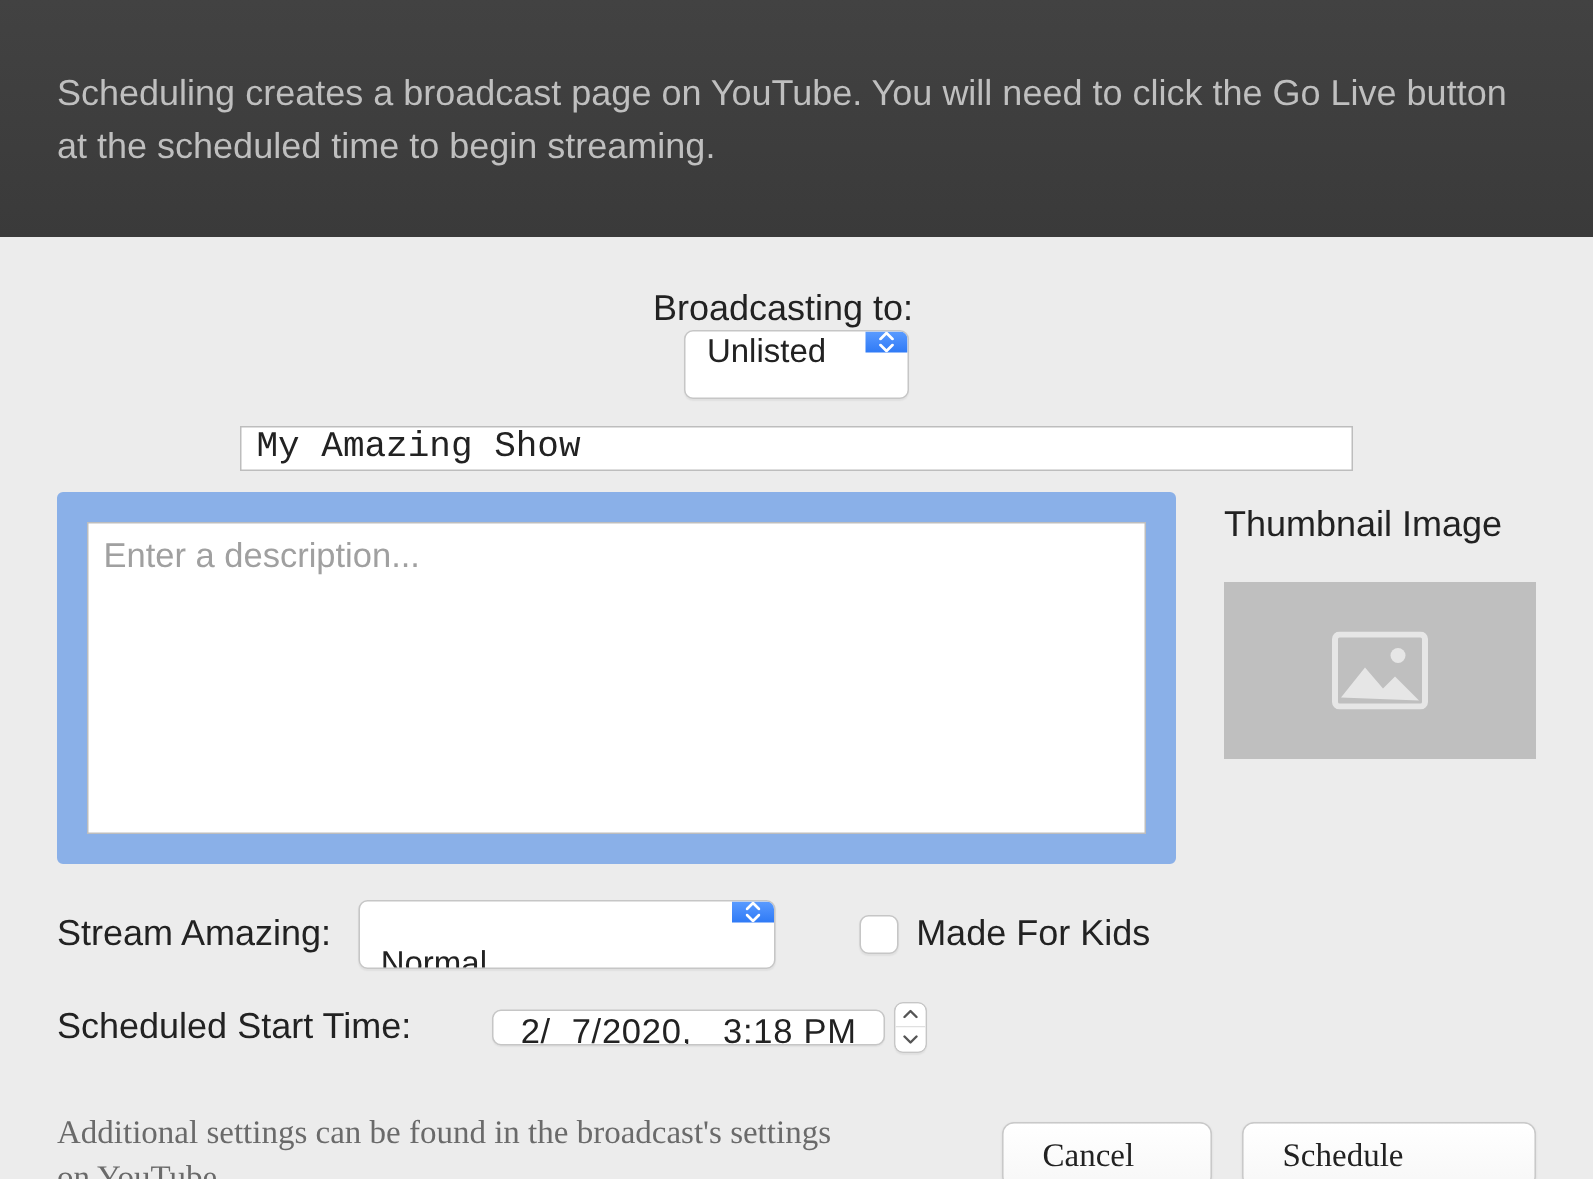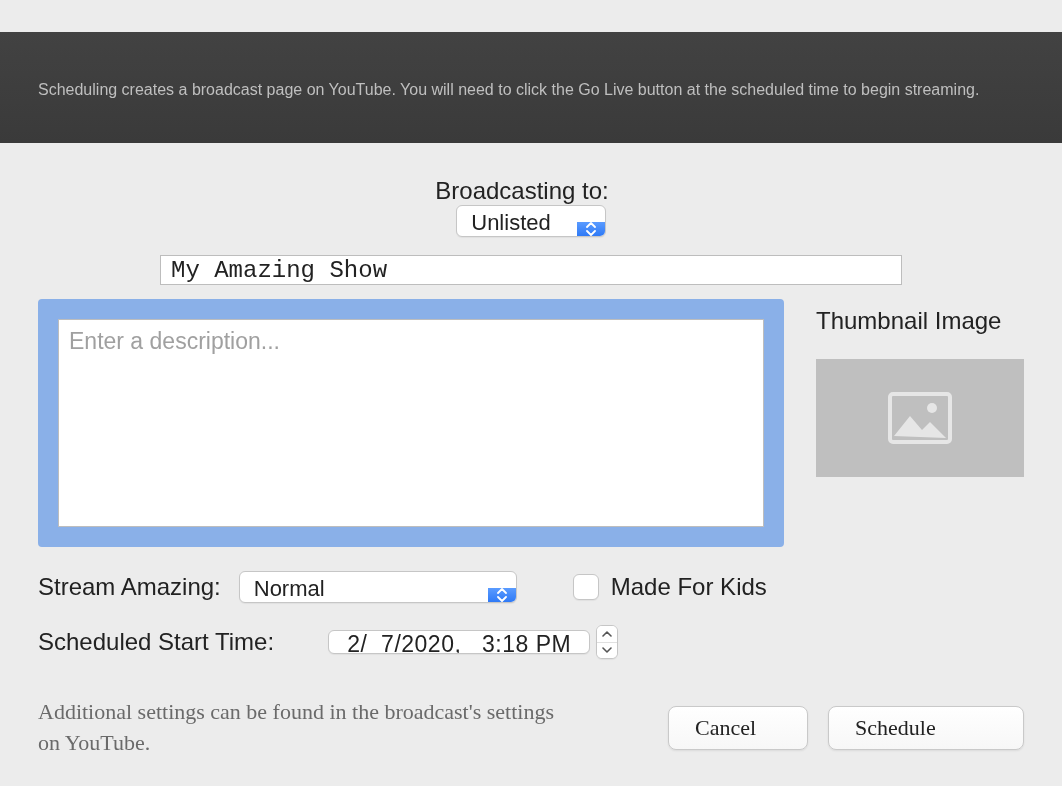--- a/index.html
+++ b/index.html
@@ -12,47 +12,46 @@
       width: 1062px;
       height: 786px;
       background: #ececec;
       overflow: hidden;
       position: relative;
     }
     .header-banner {
       background: linear-gradient(to bottom, #424242, #3a3a3a);
       padding: 46px 38px 42px 38px;
       color: #bfbfbf;
-      font-size: 16px;
+      font-size: 24px;
       line-height: 1.45;
-      margin-top: 32px;
     }
     .content {
       padding: 34px 38px 0 38px;
     }
     .row {
       display: flex;
       align-items: center;
       margin-bottom: 18px;
       flex-direction: column;
     }
     .label {
       font-size: 24px;
       color: #222;
       margin-right: 18px;
       white-space: nowrap;
     }
     
     .mac-select {
       display: inline-flex;
-      align-items: flex-end;
+      align-items: flex-start;
       background: #fff;
       border: 1px solid #c6c6c6;
       border-radius: 6px;
-      height: 32px;
+      height: 46px;
       overflow: hidden;
       box-shadow: 0 1px 1px rgba(0,0,0,0.05);
       cursor: default;
       gap: 12px;
     }
     .mac-select .select-text {
       padding: 0 14px;
       font-size: 22px;
       color: #222;
       display: flex;
@@ -133,20 +132,21 @@
     .row-latency {
       display: flex;
       align-items: center;
       margin-bottom: 22px;
     }
     .latency-select {
       width: 278px;
     }
     .latency-select .select-text {
       flex: 1;
+      margin-top: 28px;
     }
     .checkbox-wrap {
       display: flex;
       align-items: center;
       margin-left: 56px;
       gap: 12px;
     }
     .mac-checkbox {
       width: 26px;
       height: 26px;

